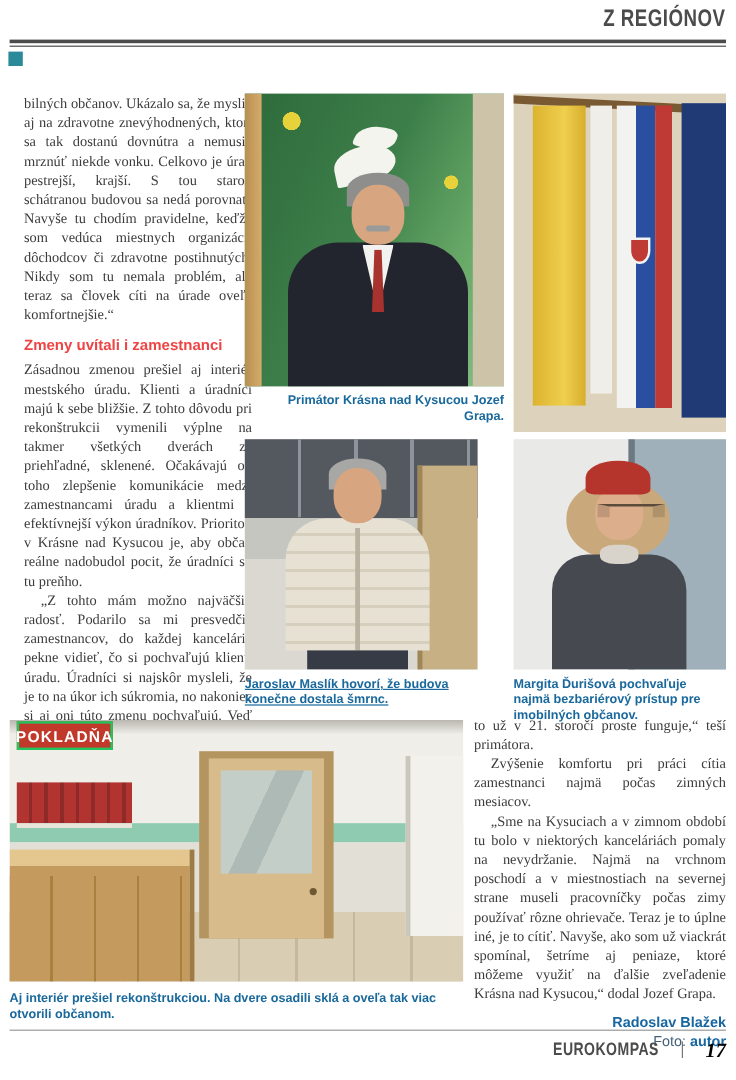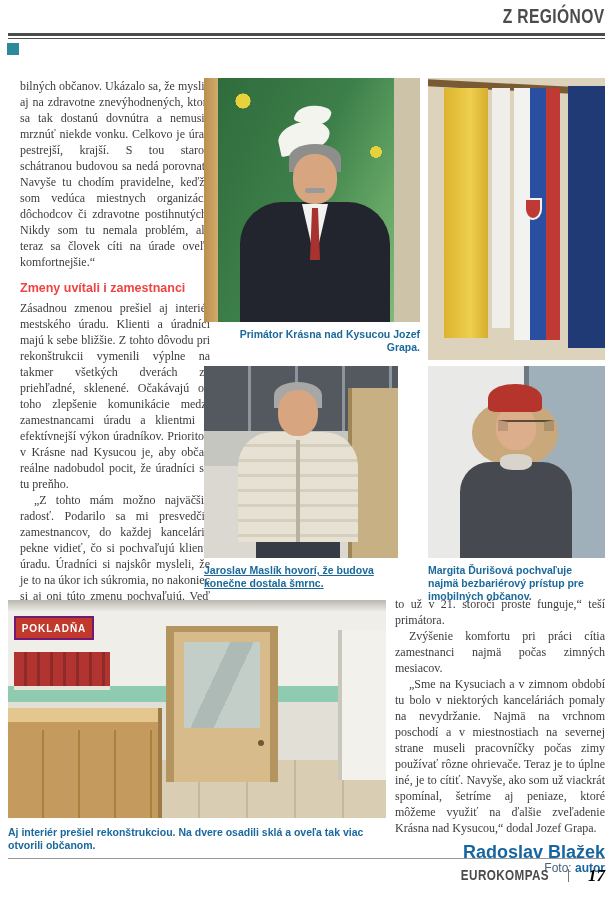--- a/index.html
+++ b/index.html
@@ -16,21 +16,21 @@
 
   
   .col{position:absolute;font-size:12px;line-height:16px;text-align:justify;}
   .col p{margin:0 0 0 0;}
   .col p.indent{text-indent:14px;}
   .left-col{left:8px;top:78px;width:190px;margin-left:12px;}
   .right-col{left:395px;top:596px;width:210px;}
   .subheading{font-family:"Liberation Sans",sans-serif;font-weight:bold;color:#ef4444;
         font-size:12.5px;margin:10px 0 4px 0 !important;text-align:left;}
   .byline{font-family:"Liberation Sans",sans-serif;font-weight:bold;color:#1766a0;
-        text-align:right;margin-top:8px !important;font-size:18px;}
+        text-align:right;margin-top:8px !important;font-size:12px;}
   .credit{font-family:"Liberation Sans",sans-serif;text-align:right;font-size:12px;color:#44617a;}
   .credit b{color:#1766a0;}
 
   
   .caption{position:absolute;font-family:"Liberation Sans",sans-serif;font-weight:bold;
         font-size:10.5px;line-height:13px;color:#1a699c;text-align:left;}
 
   
   .photo{position:absolute;overflow:hidden;background:#c9c9c9;}
   .layer{position:absolute;}
@@ -96,22 +96,22 @@
   .marg-scarf{left:72px;top:88px;width:32px;height:16px;background:#d8d4cc;border-radius:40%;}
 
   
   .ph-int{left:8px;top:600px;width:378px;height:218px;background:#efeee8;}
   .int-ceiling{left:0;top:0;width:100%;height:12px;background:linear-gradient(180deg,#b9b7b0,#efeee8);}
   .int-stripe{left:0;top:86px;width:100%;height:16px;background:#8fcbb0;}
   .int-lowerwall{left:0;top:102px;width:100%;height:58px;background:#e2e0d6;}
   .int-floor{left:0;top:160px;width:100%;height:58px;
         background:repeating-linear-gradient(90deg,#d9cdb4 0 46px,#c6b89c 46px 48px),
                    repeating-linear-gradient(180deg,#d9cdb4 0 18px,#c6b89c 18px 20px);}
-  .int-sign{left:6px;top:16px;width:76px;height:20px;background:#c0392b;border:2px solid #701a75;
-        color:#fff;font-family:"Liberation Sans",sans-serif;font-weight:bold;font-size:10px;
+  .int-sign{left:6px;top:1px;width:76px;height:20px;background:#c0392b;border:2px solid #22c55e;
+        color:#fff;font-family:"Liberation Sans",sans-serif;font-weight:bold;font-size:13px;
         display:flex;align-items:center;justify-content:center;letter-spacing:1px;}
   .int-binders{left:6px;top:52px;width:96px;height:34px;
         background:repeating-linear-gradient(90deg,#b23430 0 10px,#8e2a27 10px 13px);
         border-bottom:4px solid #e8e4da;}
   .int-counter{left:0;top:108px;width:150px;height:110px;
         background:linear-gradient(180deg,#e4c78e 0 14px,#c59a5f 14px 100%);
         border-right:4px solid #9e7a44;}
   .int-counter-lines{left:0;top:130px;width:146px;height:88px;
         background:repeating-linear-gradient(90deg,transparent 0 34px,#a8813f 34px 36px);}
   .int-doorframe{left:158px;top:26px;width:112px;height:156px;background:#b5955f;}

